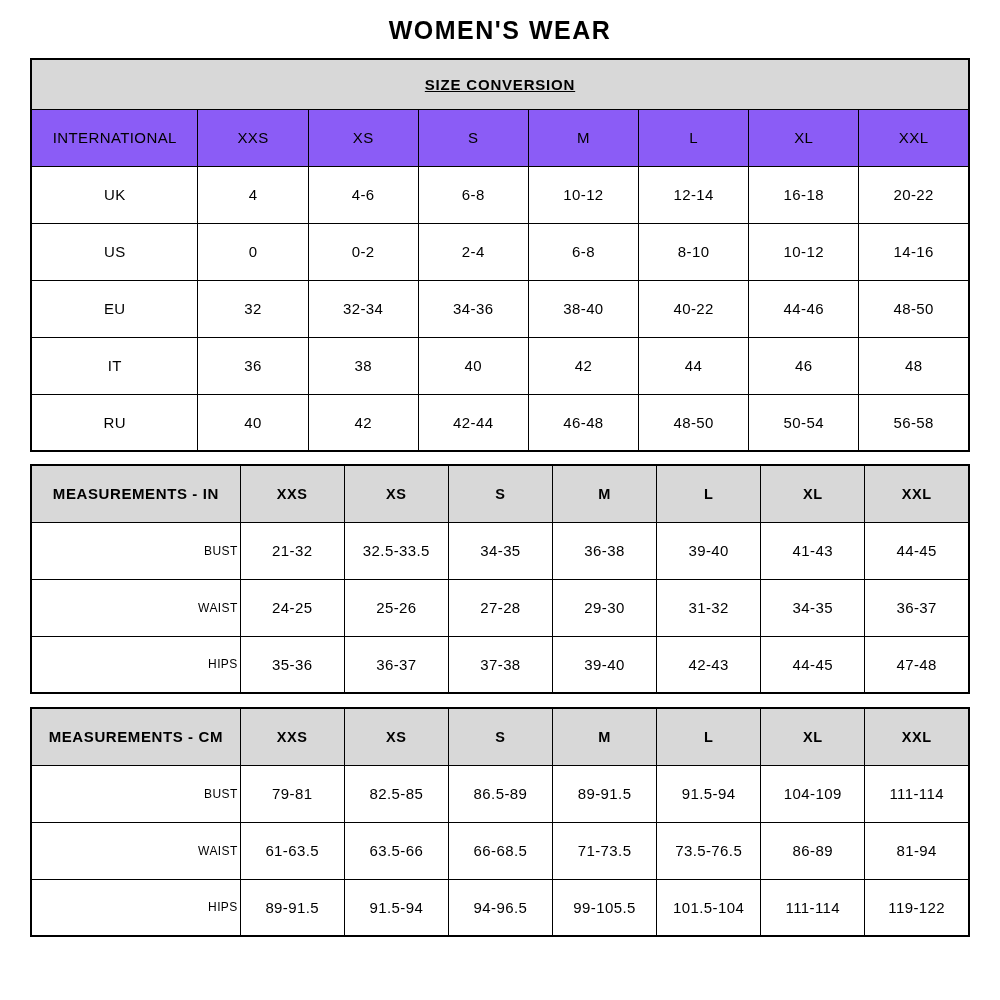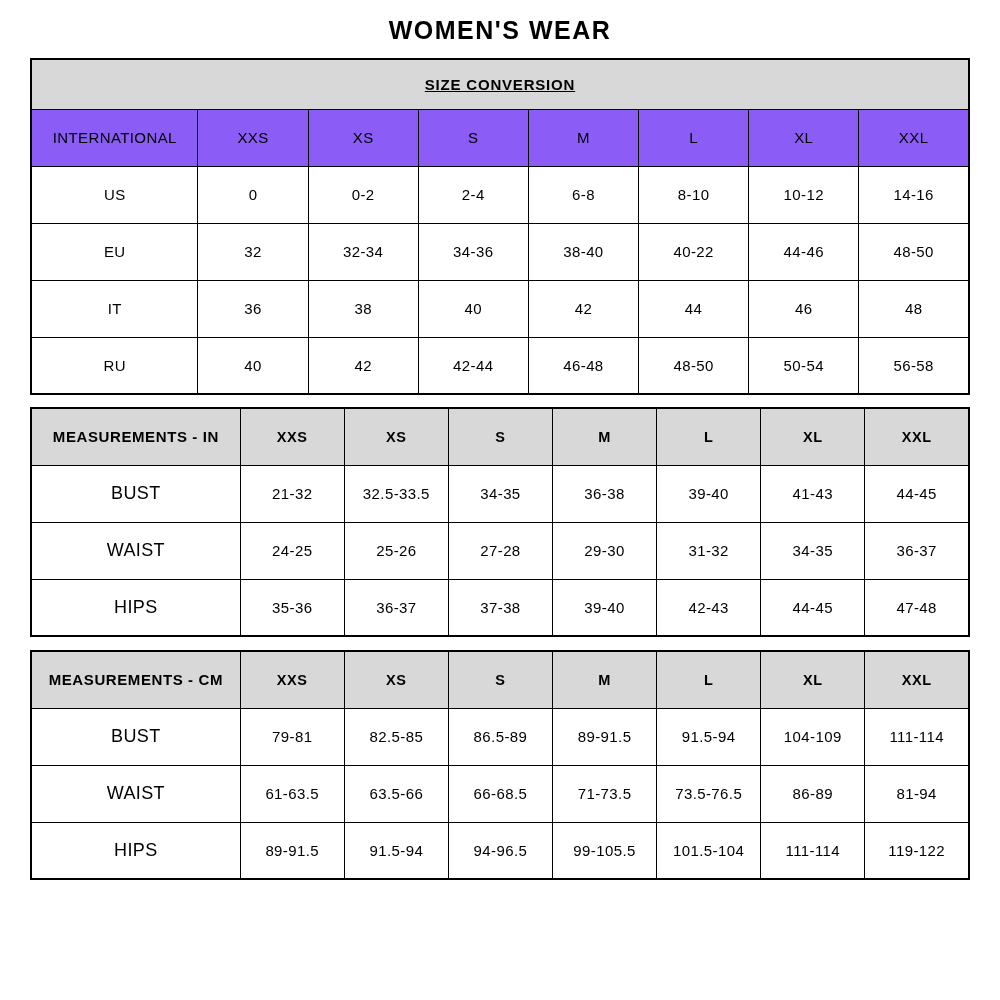--- a/index.html
+++ b/index.html
@@ -79,21 +79,21 @@
     height: 57px;
     font-size: 14.5px;
     letter-spacing: 0.6px;
   }
   .m-table tr.hdr th.label-cell { font-size: 15px; }
   .m-table td {
     height: 57px;
     font-size: 15px;
     font-weight: 400;
   }
-  .m-table td.label-cell { font-size: 18px; }
+  .m-table td.label-cell { font-size: 12px; text-align: right; }
 </style>
 </head>
 <body>
 
 <div class="page">
 
   <div class="title">WOMEN'S WEAR</div>
 
   <table class="size-table">
     <colgroup>
@@ -116,20 +116,30 @@
           <th class="label-cell">INTERNATIONAL</th>
           <th>XXS</th>
           <th>XS</th>
           <th>S</th>
           <th>M</th>
           <th>L</th>
           <th>XL</th>
           <th>XXL</th>
         </tr>
         <tr>
+          <td class="label-cell">UK</td>
+          <td>4</td>
+          <td>4-6</td>
+          <td>6-8</td>
+          <td>10-12</td>
+          <td>12-14</td>
+          <td>16-18</td>
+          <td>20-22</td>
+        </tr>
+        <tr>
           <td class="label-cell">US</td>
           <td>0</td>
           <td>0-2</td>
           <td>2-4</td>
           <td>6-8</td>
           <td>8-10</td>
           <td>10-12</td>
           <td>14-16</td>
         </tr>
         <tr>

